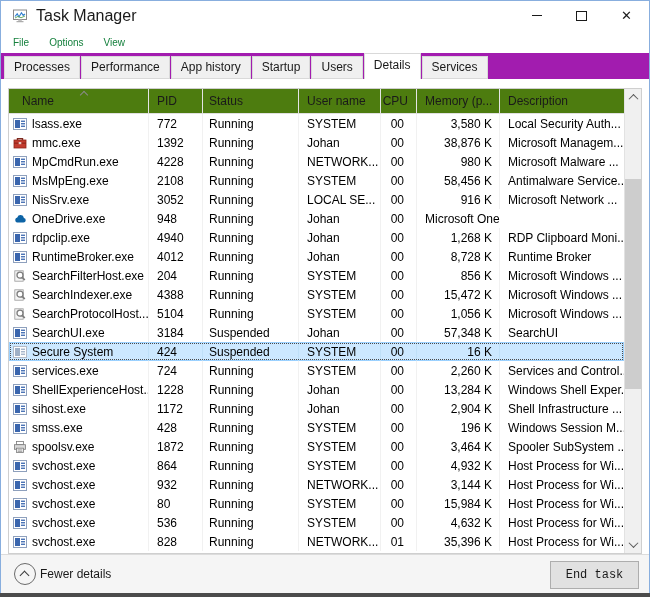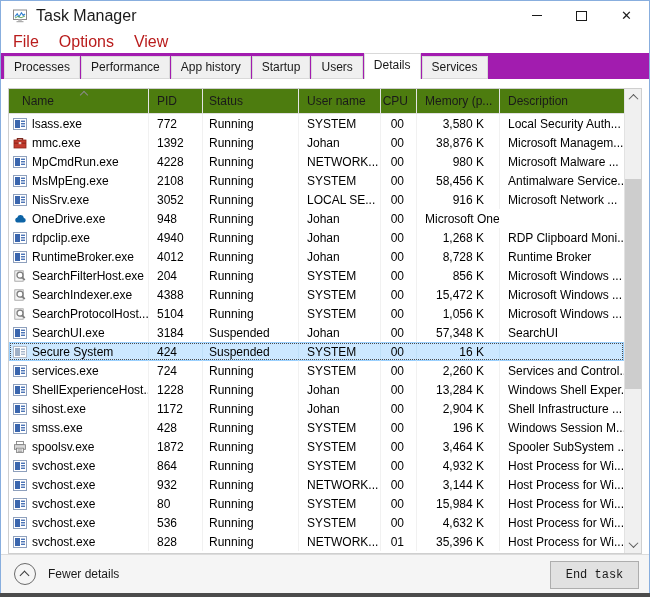--- a/index.html
+++ b/index.html
@@ -13,21 +13,21 @@
   .titlebar{position:absolute;left:0;top:0;width:100%;height:30px;background:#fff;display:flex;align-items:center;}
   .app-icon-box{width:16px;height:16px;margin-left:11px;flex:0 0 auto;}
   .title-text{margin-left:8px;font-size:16px;color:#1a1a1a;}
   .caption-btns{position:absolute;right:0;top:0;height:29px;display:flex;}
   .cap-btn{width:45px;height:29px;display:flex;align-items:center;justify-content:center;color:#1a1a1a;font-size:13px;}
   .glyph-min{display:block;width:10px;height:1px;background:#1a1a1a;}
   .glyph-max{display:block;width:9px;height:8px;border:1px solid #1a1a1a;}
 
   
   .menubar{position:absolute;left:0;top:30px;width:100%;height:22px;background:#fff;display:flex;align-items:center;}
-  .menu-item{font-size:16px;color:#b91c1c;padding:3px 10px;}
+  .menu-item{font-size:10px;color:#15803d;padding:3px 10px;}
   .menu-item:first-child{padding-left:12px;}
 
   
   .tabstrip{position:absolute;left:0;top:52px;width:100%;height:26px;display:flex;align-items:flex-end;padding-left:3px;box-sizing:border-box;background:#a21caf;}
   .tab{font-size:12px;color:#1a1a1a;background:#f0f0f0;border:1px solid #d9d9d9;height:21px;line-height:21px;
        padding:0 9px;margin-right:1px;white-space:nowrap;}
   .tab.active{background:#fff;border-bottom:none;height:25px;line-height:23px;position:relative;z-index:2;}
 
   
   .listview{position:absolute;left:7px;top:87px;width:634px;height:466px;border:1px solid #cfcfcf;
@@ -46,42 +46,42 @@
   .sort-caret:before{content:"";position:absolute;left:0;top:2px;width:5px;height:5px;
          border-left:1px solid #8a8a8a;border-top:1px solid #8a8a8a;transform:rotate(45deg);}
 
   .lv-row{height:19px;cursor:default;}
   .cell{font-size:12px;color:#000;display:flex;align-items:center;white-space:nowrap;overflow:hidden;
         border-right:1px solid #f1f1f1;box-sizing:border-box;padding-left:6px;}
   .cell:last-child{border-right:none;}
   .cell.c-name{padding-left:4px;}
   .cell.c-pid,.cell.c-user,.cell.c-desc{padding-left:8px;}
   .cell.c-cpu{justify-content:flex-end;padding-right:12px;padding-left:0;}
-  .cell.c-mem{justify-content:flex-end;padding-right:15px;padding-left:0;}
+  .cell.c-mem{justify-content:flex-end;padding-right:7px;padding-left:0;}
   .proc-icon{width:14px;height:14px;margin-right:5px;flex:0 0 auto;}
   .lv-row.selected{background:#cce8ff;box-shadow:inset 0 0 0 1px #9bd1ff;outline:1px dotted #4a4a4a;outline-offset:-2px;}
   .lv-row.selected .cell{border-right-color:#bfe0f8;}
 
   
   .sb{position:absolute;top:0;right:0;width:17px;height:100%;background:#f0f0f0;box-sizing:border-box;border-left:1px solid #e2e2e2;}
   .sb-btn{position:absolute;left:0;width:17px;height:17px;display:flex;align-items:center;justify-content:center;}
   .sb-btn.up{top:0;} .sb-btn.down{bottom:0;}
   .chev{width:6px;height:6px;border-left:1.4px solid #5a5a5a;border-top:1.4px solid #5a5a5a;}
   .chev.up{transform:rotate(45deg) translate(1px,1px);}
   .chev.down{transform:rotate(225deg) translate(1px,1px);}
   .sb-thumb{position:absolute;left:0;top:90px;width:17px;height:210px;background:#cdcdcd;}
 
   
   .footer{position:absolute;left:0;top:553px;width:100%;height:38px;background:#f5f5f5;border-top:1px solid #dcdcdc;
           display:flex;align-items:center;}
   .fewer{display:flex;align-items:center;margin-left:13px;}
   .circle-chevron{width:20px;height:20px;border:1px solid #6b6b6b;border-radius:50%;position:relative;flex:0 0 auto;}
   .circle-chevron:before{content:"";position:absolute;left:6px;top:8px;width:6px;height:6px;
           border-left:1.4px solid #3c3c3c;border-top:1.4px solid #3c3c3c;transform:rotate(45deg);}
-  .fewer-label{font-size:12px;color:#1a1a1a;margin-left:12px;}
+  .fewer-label{font-size:12px;color:#1a1a1a;margin-left:4px;}
   .endtask-btn{position:absolute;right:10px;top:6px;width:87px;height:26px;background:#e1e1e1;
           border:1px solid #adadad;font-size:12px;color:#1a1a1a;display:flex;align-items:center;justify-content:center;font-family:Liberation Mono, monospace;}
 </style>
 </head>
 <body>
 
 <div class="window">
 
   <div class="titlebar">
     <span class="app-icon-box">

